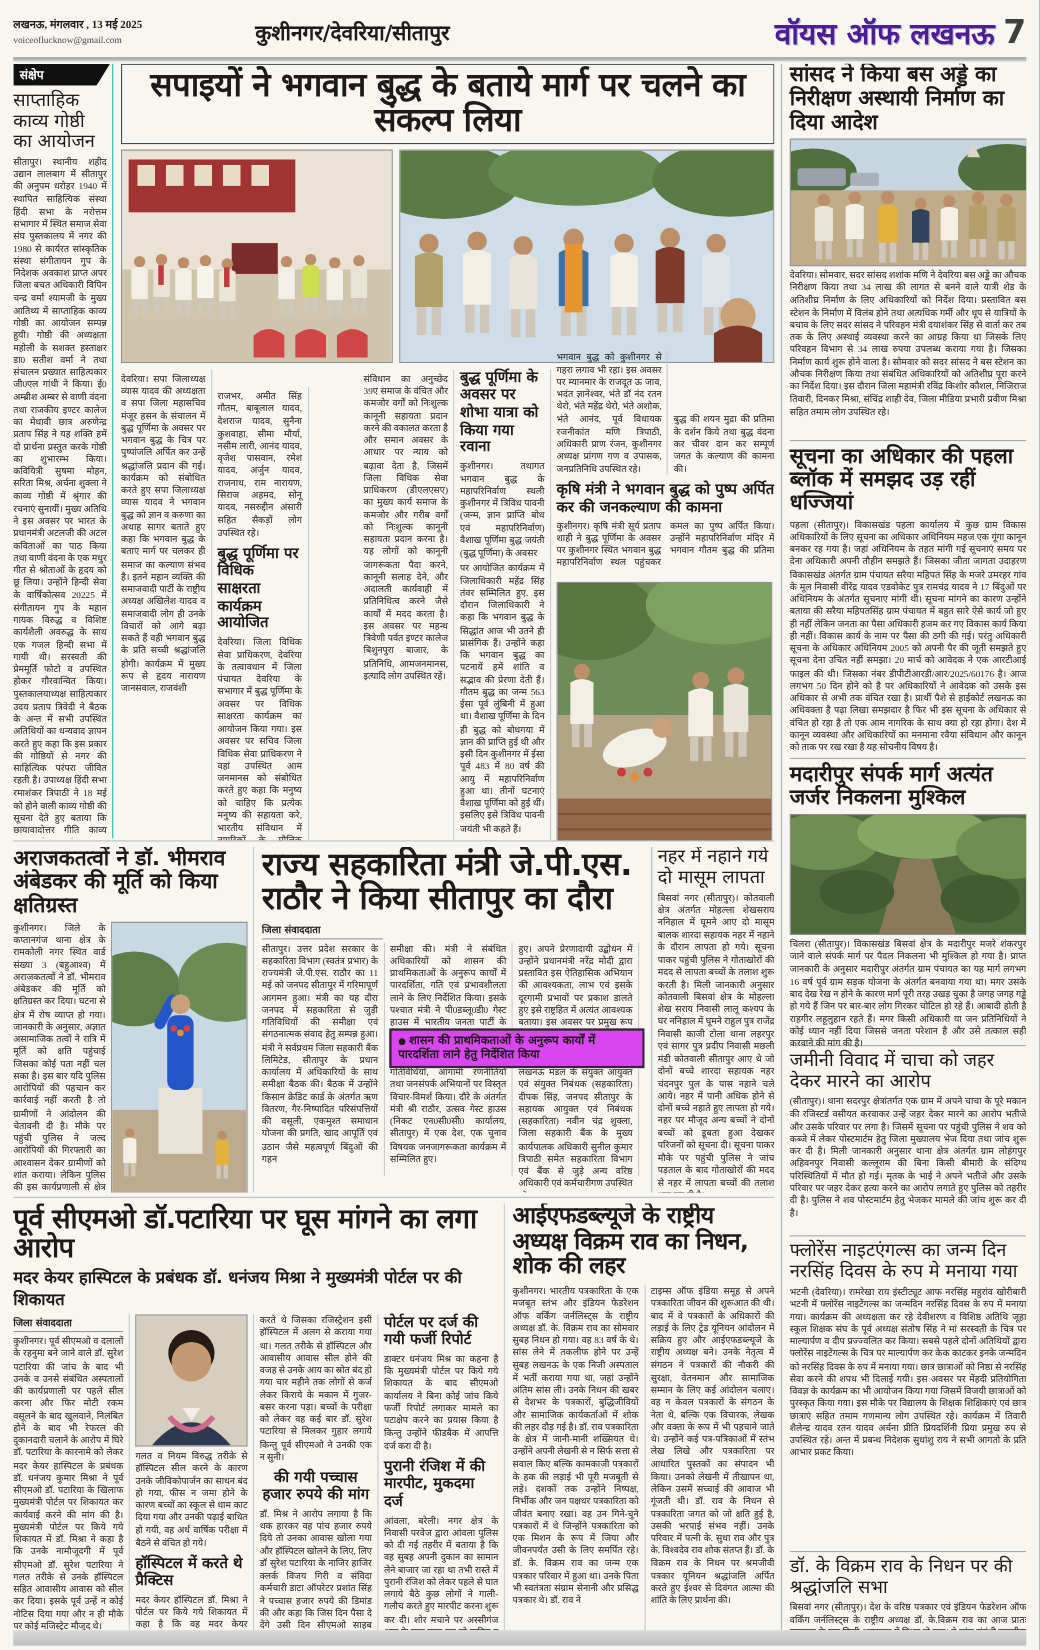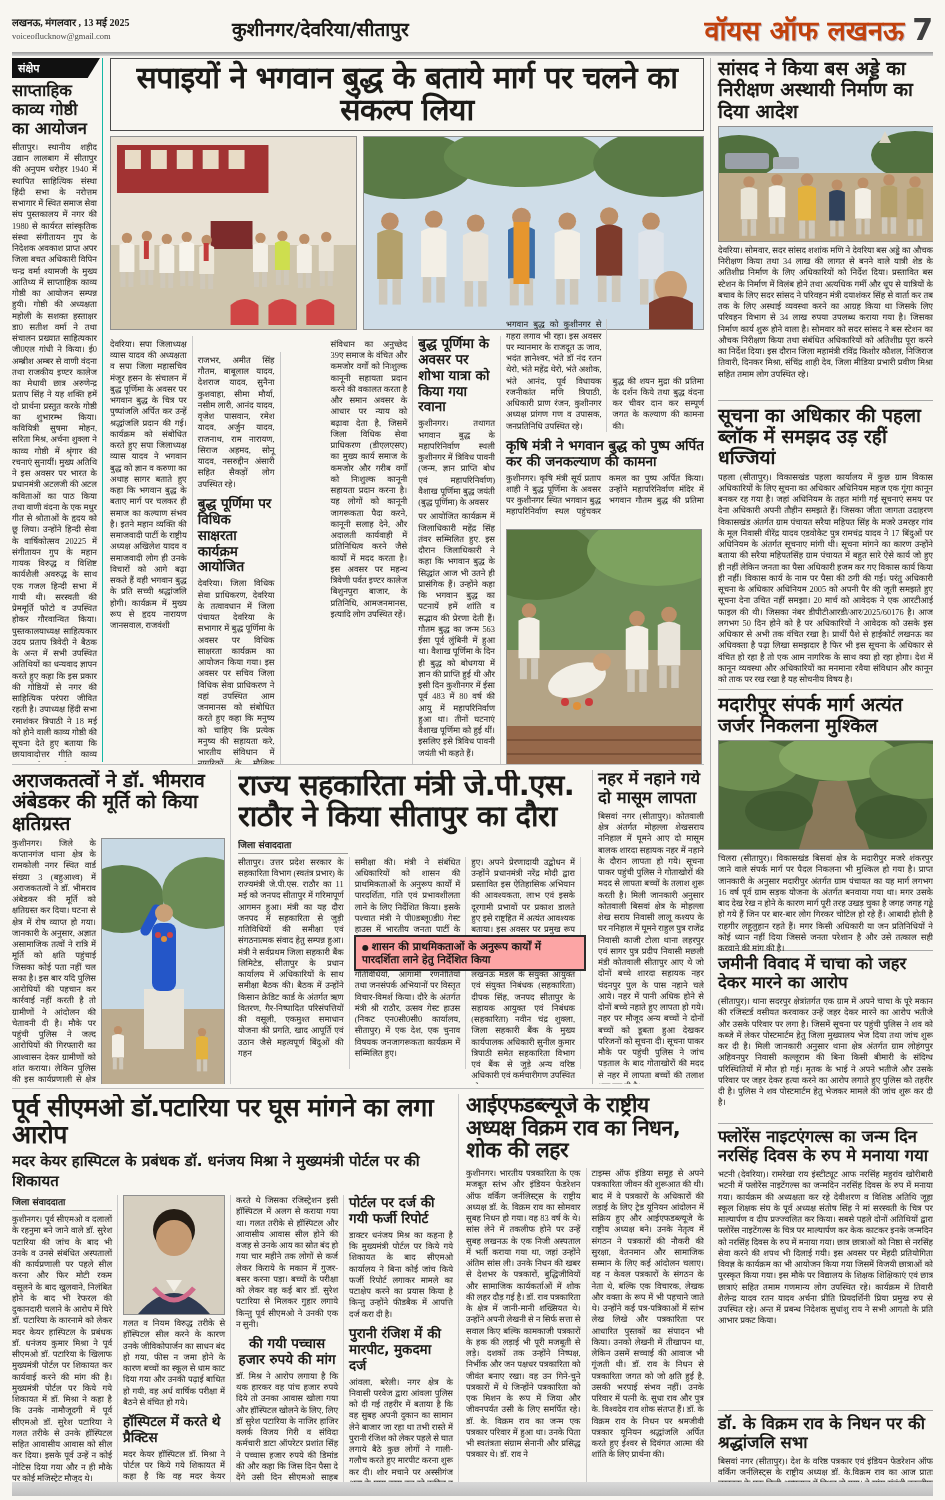--- a/index.html
+++ b/index.html
@@ -5,42 +5,42 @@
   html,body{margin:0;padding:0;background:#8a8a8a;}
   #page{position:relative;width:945px;height:1500px;background:#f8f6f1;margin:0 auto;overflow:hidden;
         font-family:"Liberation Serif","DejaVu Serif",serif;color:#1c1b18;}
   .abs{position:absolute;box-sizing:border-box;overflow:hidden;}
   
   .hdr{position:absolute;left:12px;top:6px;width:921px;height:46px;display:flex;align-items:center;}
   .hdr-left{width:220px;font-size:10px;font-weight:bold;line-height:1.5;}
   .hdr-left .mail{font-weight:normal;font-size:8.5px;color:#444;}
   .hdr-center{flex:1;font-size:19px;font-weight:800;font-family:"DejaVu Sans",sans-serif;}
   .hdr-right{width:260px;text-align:right;display:flex;align-items:center;justify-content:flex-end;gap:8px;}
-  .masthead{font-size:27px;font-weight:800;font-family:"DejaVu Sans",sans-serif;color:#c2410c;text-shadow:1px 1px 0 #b9b9c9;}
+  .masthead{font-size:27px;font-weight:800;font-family:"DejaVu Sans",sans-serif;color:#4c1d95;text-shadow:1px 1px 0 #b9b9c9;}
   .pagenum{font-size:30px;font-weight:800;color:#3f3f3f;font-family:"DejaVu Sans",sans-serif;}
   .toprule{position:absolute;left:12px;top:52px;width:921px;height:4px;background:linear-gradient(#9a9a9a,#d6d6d6);}
   
   .kicker{background:#111;color:#fff;font-family:"DejaVu Sans",sans-serif;font-weight:700;font-size:11px;
           padding:2px 10px 3px 6px;width:72px;clip-path:polygon(0 0,100% 0,86% 100%,0 100%);}
   .h-xl{font-family:"DejaVu Sans",sans-serif;font-weight:800;font-size:30px;line-height:1.08;margin:0;letter-spacing:-.5px;}
   .h-lg{font-family:"DejaVu Sans",sans-serif;font-weight:800;font-size:19px;line-height:1.12;margin:0;}
-  .h-md{font-family:"DejaVu Sans",sans-serif;font-weight:700;font-size:16.5px;line-height:1.15;margin:0;}
+  .h-md{font-family:"DejaVu Sans",sans-serif;font-weight:400;font-size:16.5px;line-height:1.15;margin:0;}
   .h-sm{font-family:"DejaVu Sans",sans-serif;font-weight:800;font-size:13.5px;line-height:1.18;margin:6px 0 3px;}
   .deck{font-family:"DejaVu Sans",sans-serif;font-weight:600;font-size:15px;margin:2px 0 0;}
   .byline{font-family:"DejaVu Sans",sans-serif;font-weight:700;font-size:9px;border-bottom:1px solid #999;
           padding-bottom:2px;margin-bottom:3px;}
   .bt{font-size:8.4px;line-height:1.34;text-align:justify;margin:3px 0 0;text-justify:inter-word;}
   .mainhead-box{border:1px solid #4a4a4a;padding:3px 6px;text-align:center;}
   .photo{display:block;border:1px solid #8f8f8f;background:#ddd;}
   .cols{display:flex;}
   .mcol{border-right:1px solid #c9c9c9;padding:0 5px 0 0;margin-right:5px;}
   .mcol:last-child{border-right:none;margin-right:0;padding-right:0;}
   .vline-l{border-left:1px solid #b5b5b5;}
   .hline{position:absolute;height:1px;background:#bdbdbd;}
-  .pullbox{position:absolute;border:2px solid #2c2c2c;background:#fca5a5;padding:3px 6px;
+  .pullbox{position:absolute;border:2px solid #2c2c2c;background:#d946ef;padding:3px 6px;
            font-family:"DejaVu Sans",sans-serif;font-weight:700;font-size:10.5px;line-height:1.25;}
   .pullbox::before{content:"● ";font-size:8px;}
   .footbar{position:absolute;left:12px;top:1482px;width:921px;height:14px;background:linear-gradient(#d9d9d9,#bfbfbf);}
   .rcol-art{border-top:1px solid #a9a9a9;padding-top:4px;margin-top:5px;}
   .rcol-art.first{border-top:none;margin-top:0;padding-top:0;}
 </style>
 </head>
 <body>
 
 <div id="page">

